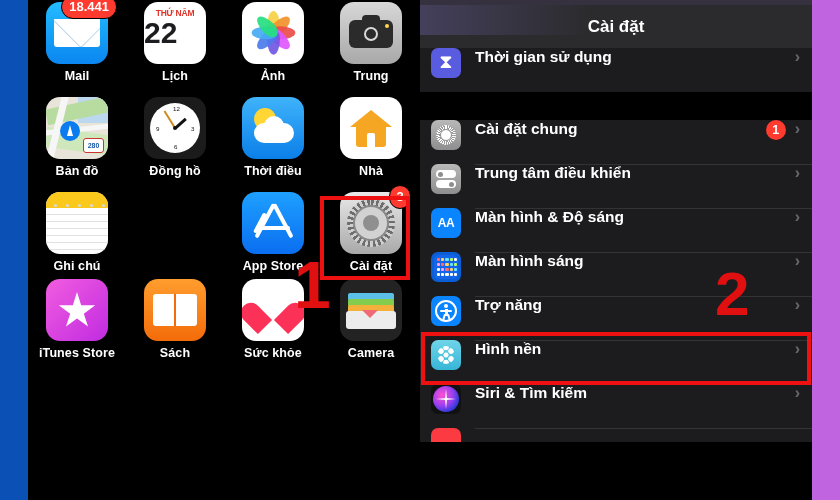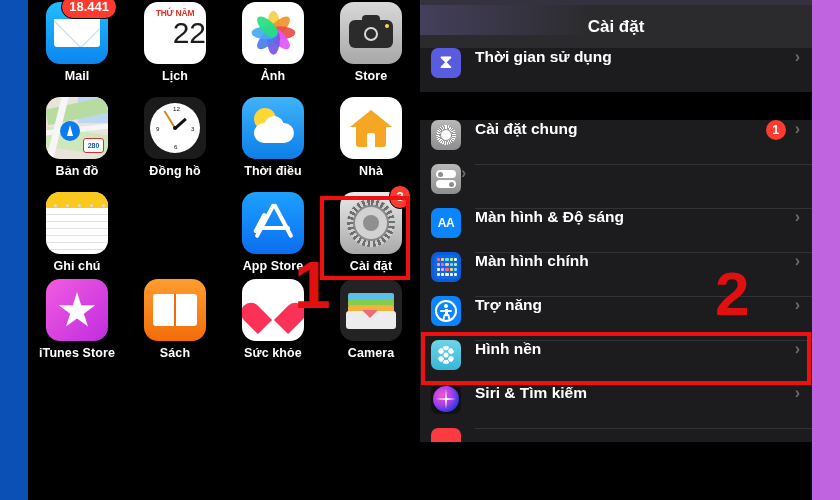--- a/index.html
+++ b/index.html
@@ -56,21 +56,21 @@
     position:absolute; left:8px; top:17px; width:46px; height:28px;
     overflow:hidden;
   }
   .ic-mail .flap:after{
     content:""; position:absolute; left:2px; top:-17px; width:42px; height:34px;
     background:#fff; border:1.6px solid #bcd8ee; transform:rotate(45deg);
     border-radius:3px;
   }
   .ic-cal { background:#fff; }
   .ic-cal .cal-top { color:#e0342a; font-size:8.5px; font-weight:bold; text-align:center; padding-top:6px; letter-spacing:-.2px;}
-  .ic-cal .cal-day { color:#1d1d1f; font-size:30px; font-weight:400; text-align:right; line-height:31px; margin-top:-1px;}
+  .ic-cal .cal-day { color:#1d1d1f; font-size:30px; font-weight:700; text-align:left; line-height:31px; margin-top:-1px;}
   .ic-photos { background:#fff; position:relative;}
   .ic-photos .pet{
     position:absolute; left:50%; top:50%; width:13px; height:26px;
     border-radius:50%/60% 60% 40% 40%; margin-left:-6.5px; margin-top:-22px;
     transform-origin:50% 84%; opacity:.92;
   }
   .ic-cam { background: linear-gradient(180deg,#d8d8d8,#a8a8a8); }
   .ic-cam .body{ position:absolute; left:9px; top:18px; width:44px; height:28px; background:#2b2b2b; border-radius:6px;}
   .ic-cam .bump{ position:absolute; left:22px; top:13px; width:18px; height:8px; background:#2b2b2b; border-radius:4px 4px 0 0;}
   .ic-cam .lens{ position:absolute; left:24px; top:25px; width:14px; height:14px; border:2.4px solid #d9d9d9; border-radius:50%;}
@@ -288,21 +288,21 @@
 
         <div class="app" style="left:294px;">
           <div class="app-icon-wrap">
             <div class="app-icon ic-cam">
               <div class="bump"></div>
                 <div class="body"></div>
                 <div class="lens"></div>
                 <div class="flash"></div>
             </div>
           </div>
-          <div class="app-label">Store</div>
+          <div class="app-label">Trung</div>
         </div>
       </div>
 
       <div class="app-row" style="top:95px;">
         <div class="app" style="left:0;">
           <div class="app-icon-wrap">
             <div class="app-icon ic-maps">
               <div class="b1"></div>
                 <div class="g1"></div>
                 <div class="g2"></div>
@@ -483,20 +483,21 @@
             <div class="chev">›</div>
           </div>
 
           <div class="row">
             <div class="s-icon si-control">
               <div class="t t1"></div>
                 <div class="t t2"></div>
                 <div class="k k1"></div>
                 <div class="k k2"></div>
             </div>
+            <div class="s-label">Trung tâm điều khiển</div>
             <div class="chev">›</div>
           </div>
 
           <div class="row">
             <div class="s-icon si-display">AA</div>
             <div class="s-label">Màn hình &amp; Độ sáng</div>
             <div class="chev">›</div>
           </div>
 
           <div class="row">
@@ -516,21 +517,21 @@
                 <div class="d" style="left: 10.2px; top: 16px; background: rgb(255, 159, 243);"></div>
                 <div class="d" style="left: 14.4px; top: 16px; background: rgb(255, 107, 107);"></div>
                 <div class="d" style="left: 18.6px; top: 16px; background: rgb(255, 209, 102);"></div>
                 <div class="d" style="left: 22.8px; top: 16px; background: rgb(107, 226, 255);"></div>
                 <div class="d" style="left: 6px; top: 21px; background: rgb(255, 255, 255);"></div>
                 <div class="d" style="left: 10.2px; top: 21px; background: rgb(255, 255, 255);"></div>
                 <div class="d" style="left: 14.4px; top: 21px; background: rgb(255, 255, 255);"></div>
                 <div class="d" style="left: 18.6px; top: 21px; background: rgb(255, 255, 255);"></div>
                 <div class="d" style="left: 22.8px; top: 21px; background: rgb(255, 255, 255);"></div>
               </div>
-            <div class="s-label">Màn hình chính</div>
+            <div class="s-label">Màn hình sáng</div>
             <div class="chev">›</div>
           </div>
 
           <div class="row">
             <div class="s-icon si-access">
               <div class="ring"></div>
                 <div class="hd"></div>
                 <div class="ar"></div>
               <div class="bd"></div>
                 <div class="l1"></div>

